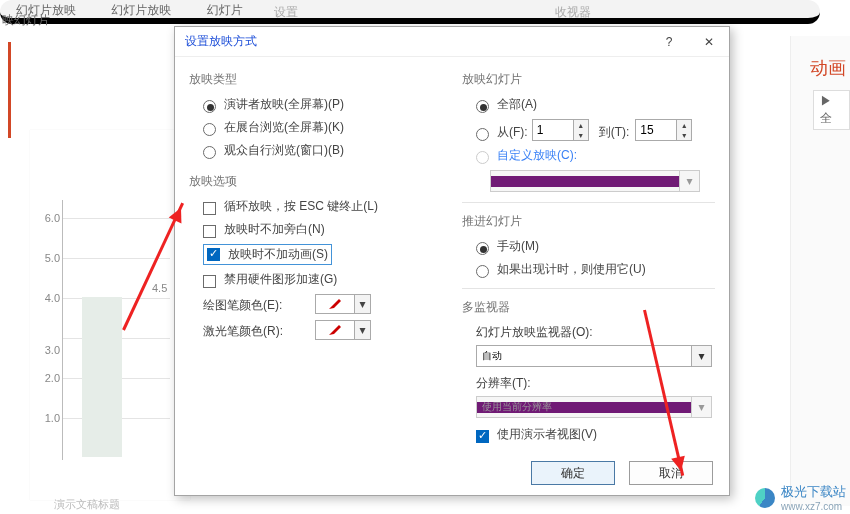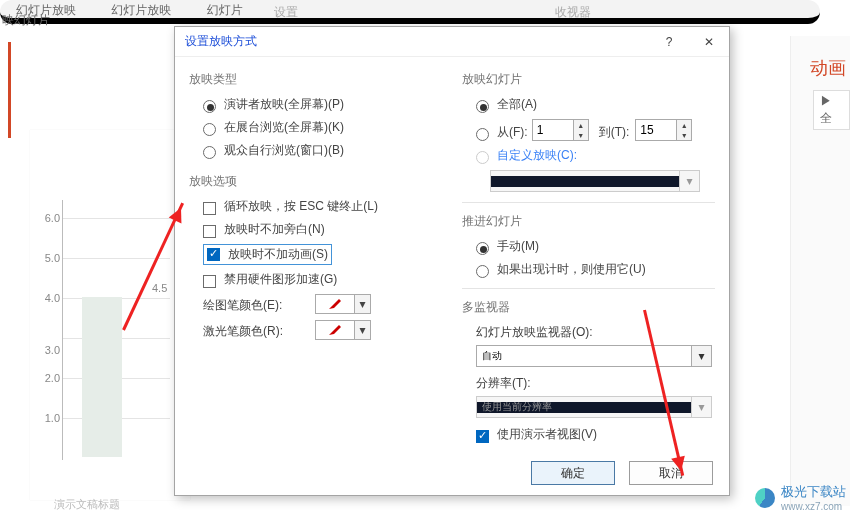--- a/index.html
+++ b/index.html
@@ -109,21 +109,21 @@
   .inline-row .lead { min-width: 30px; }
 
   .combo {
     display:flex; align-items:center; border:1px solid #aaa; height:22px; background:#fff;
   }
   .combo-input { flex:1; border:0; padding:0 5px; font-size:10px; }
   .combo-btn { width:20px; height:20px; border-left:1px solid #aaa; background:#f3f3f3;
     display:flex; align-items:center; justify-content:center; cursor:pointer; }
 
   .combo.disabled, .combo.disabled .combo-btn { background:#f6f6f6; color:#999; border-color:#ccc; }
-  .combo.disabled .combo-input { color:#999; background:#0f172a; }
+  .combo.disabled .combo-input { color:#999; background:#701a75; }
   .disabled-text { color:#3b82f6; }
 
   .sep { height:1px; border-top:1px solid #e4e4e4; margin:10px 0; }
 
   .footer { position:absolute; right:16px; bottom:10px; display:flex; gap:14px; }
   .btn { min-width: 84px; height:24px; border:1px solid #9c9c9c; background:#fdfdfd;
     display:flex; align-items:center; justify-content:center; cursor:pointer; }
   .btn.primary { border:1px solid #4a79a5; background:#eaf3fb; }
 
   

